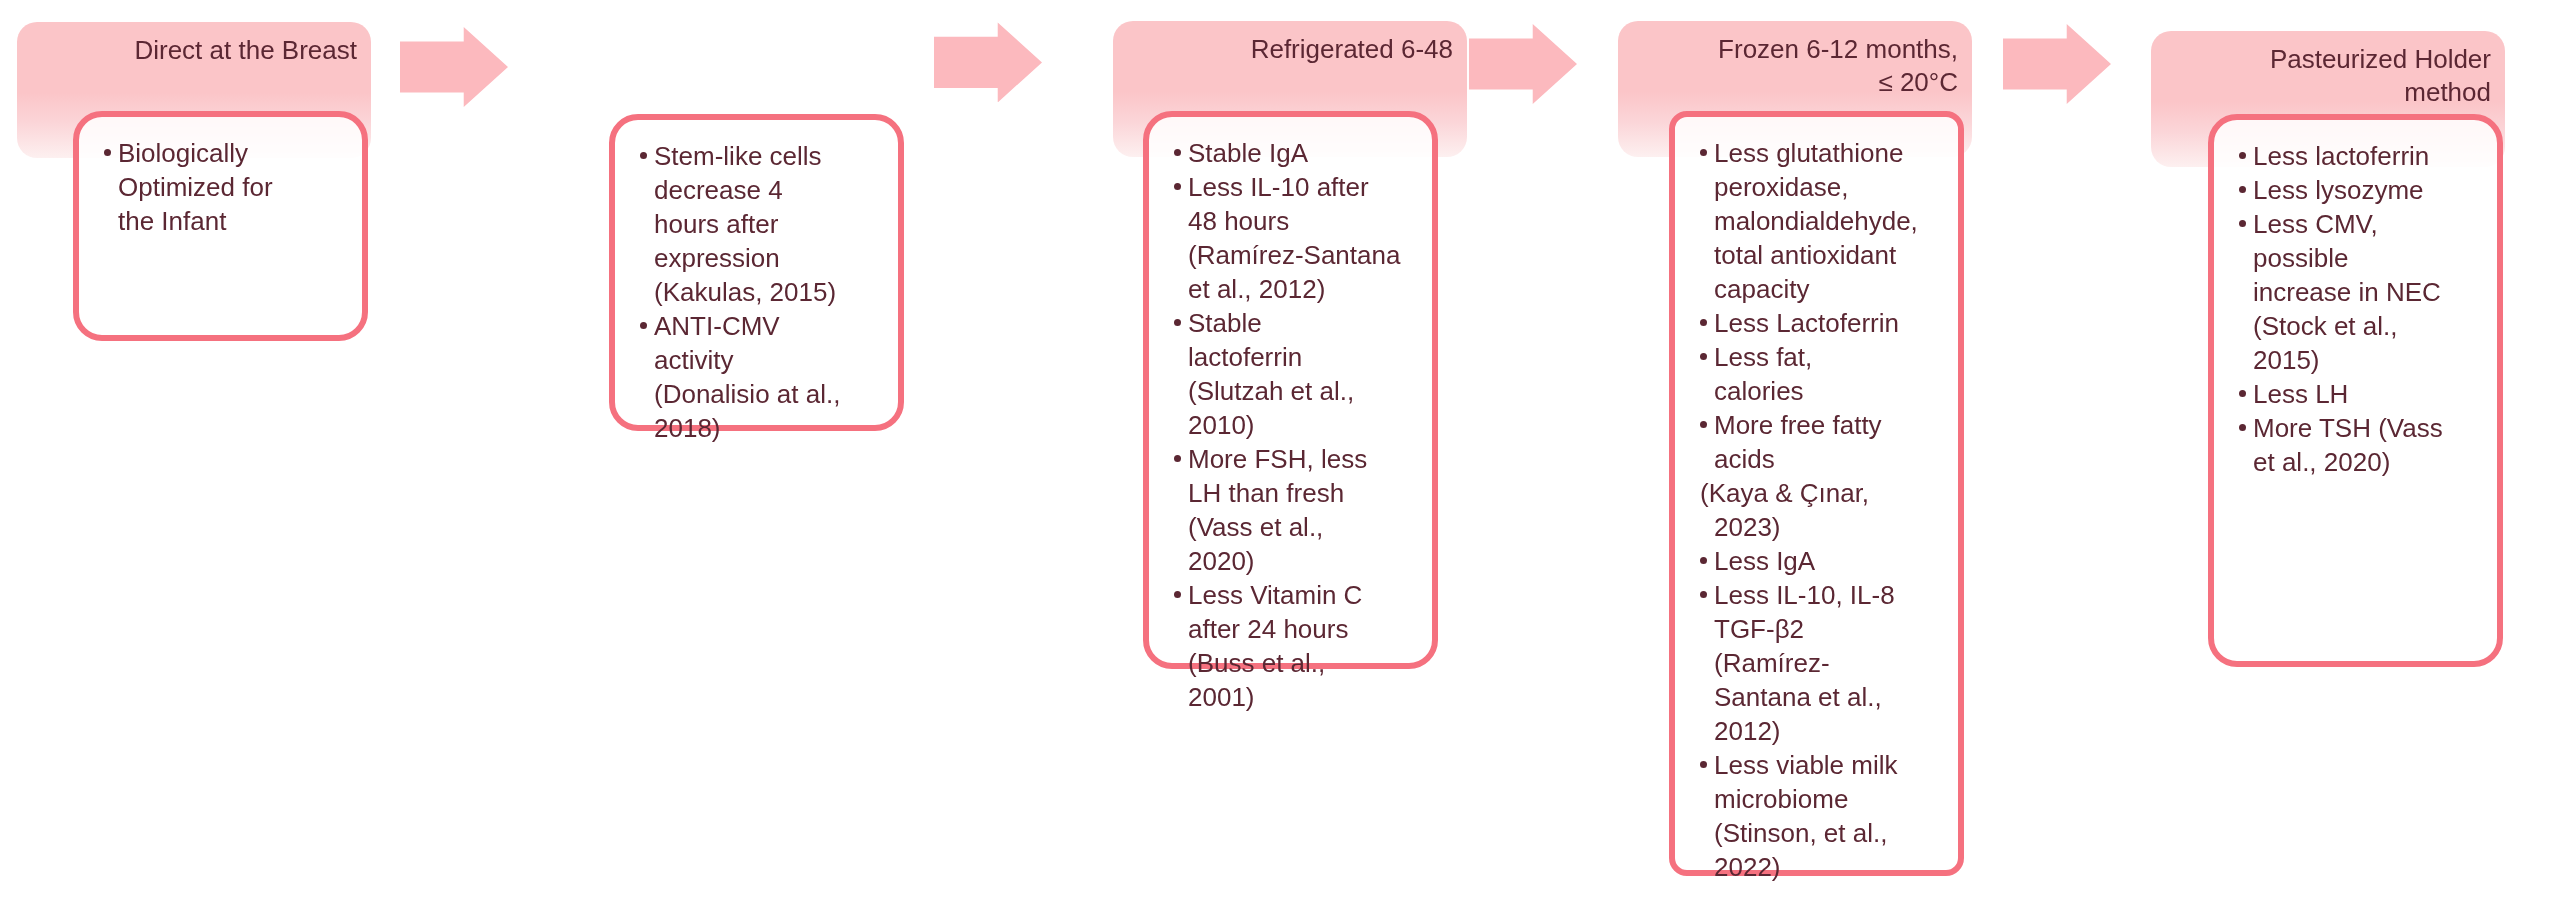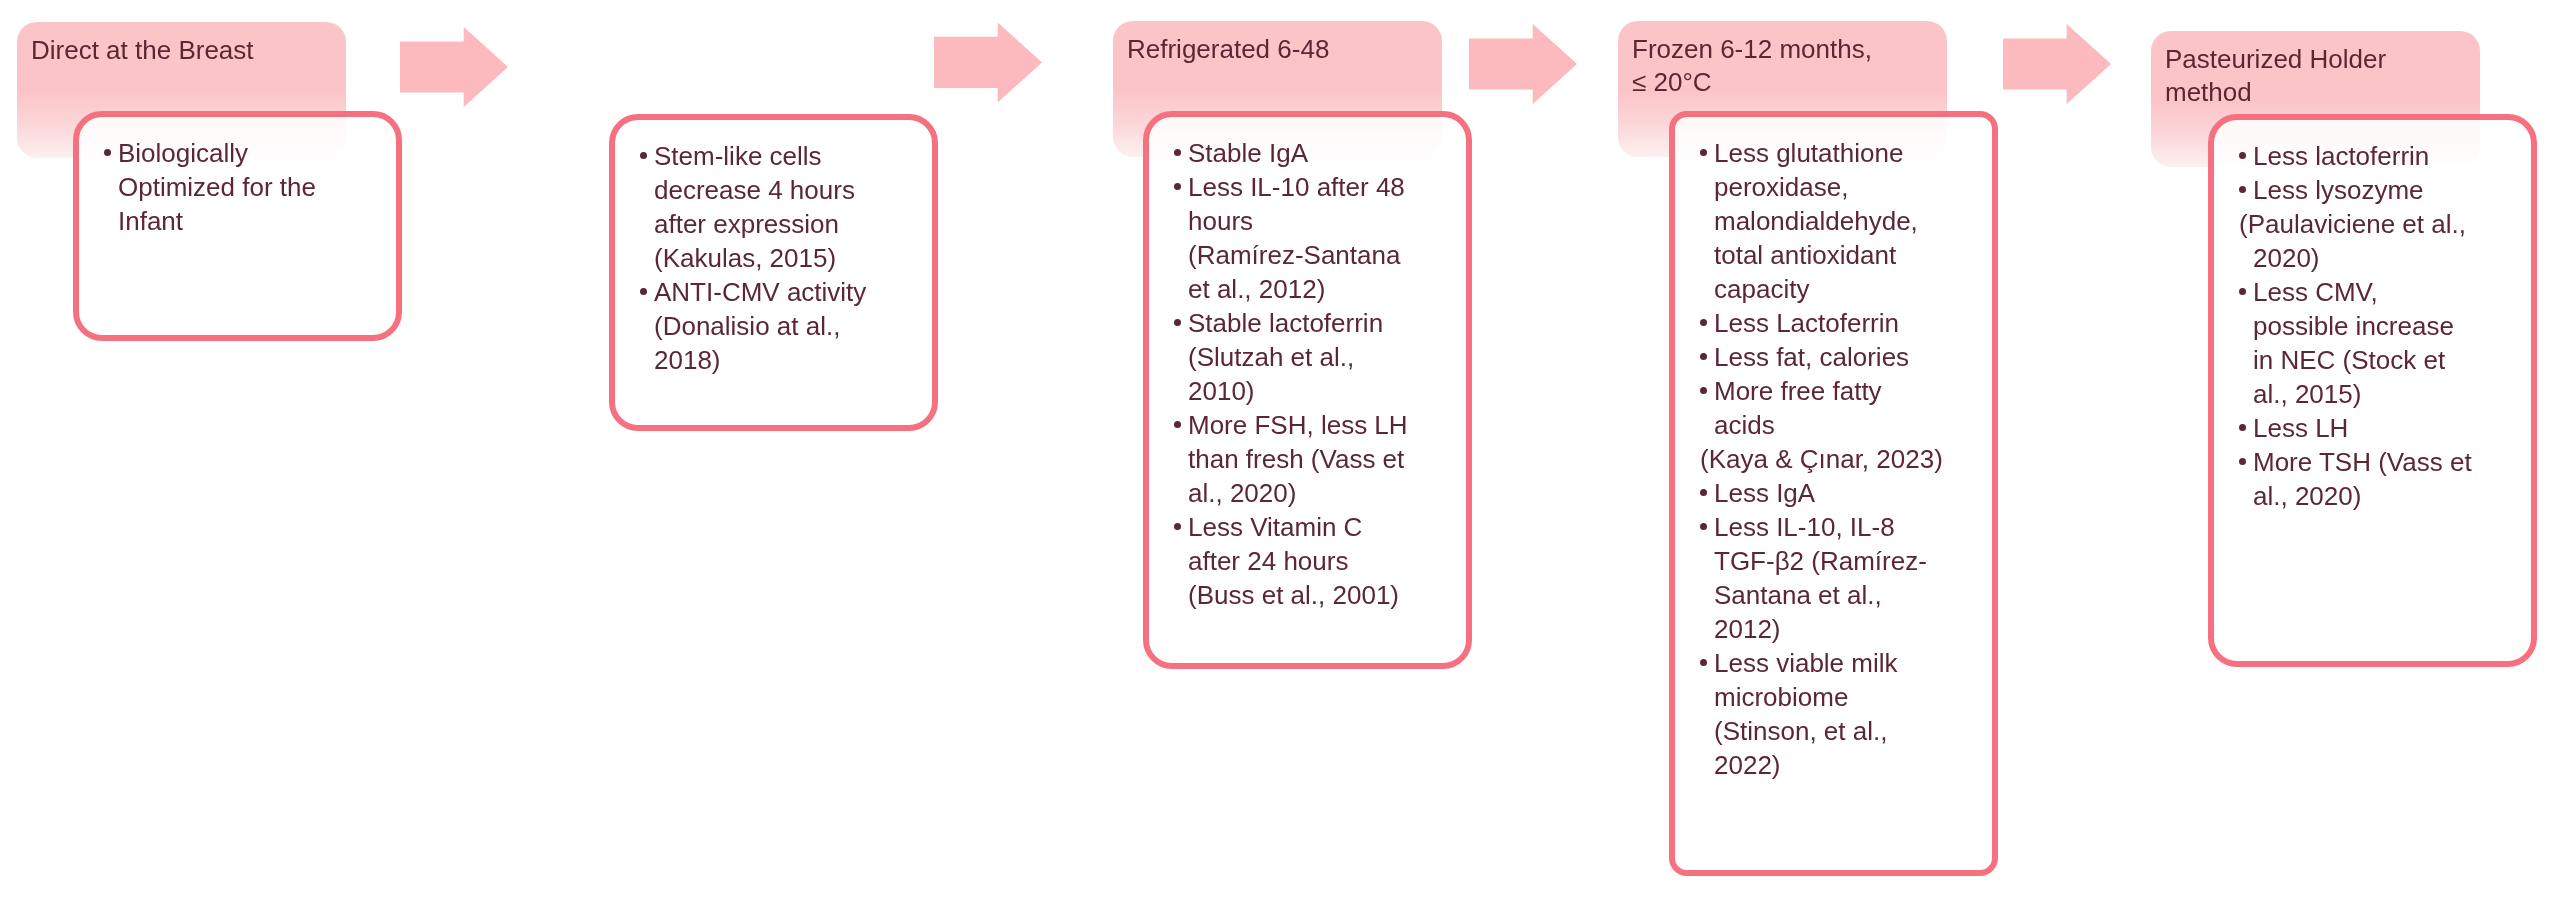--- a/index.html
+++ b/index.html
@@ -5,31 +5,32 @@
   html,body { margin:0; padding:0; background:#ffffff; }
   .canvas {
     position:relative; width:2576px; height:912px; overflow:hidden;
     background:#ffffff;
     font-family:"Liberation Sans", sans-serif;
     color:#5B2733;
   }
   
   .hdr {
     position:absolute; box-sizing:border-box;
-    width:329px; height:136px; border-radius:20px;
+    width:354px; height:136px; border-radius:20px;
     background:linear-gradient(180deg,#FBC5C8 0%,#FBC5C8 52%,#FBD5D8 74%,#FDF0F0 100%);
     padding:12.4px 14px 0 14px;
     font-size:26px; line-height:33px; font-weight:400;
     z-index:1;
+    text-align:right;
   }
   .tl { display:block; }
   
   .box {
     position:absolute; box-sizing:border-box;
-    width:329px;
+    width:295px;
     border:6.2px solid #F5717F; border-radius:29px;
     background:rgba(255,255,255,0.85);
     padding:18.6px 54px 0 25px;
     font-size:26px; line-height:34px;
     z-index:2;
   }
   .li { position:relative; padding-left:14px; margin:0; }
   .li.b::before {
     content:""; position:absolute; left:0; top:13px;
     width:7px; height:7px; border-radius:50%; background:#5B2733;
@@ -117,21 +118,20 @@
   <div class="arrow a4"></div>
 
   <div class="hdr s5h">
     <span class="tl">Pasteurized Holder</span>
     <span class="tl">method</span>
   </div>
   <div class="box s5c">
     <div class="list">
         <div class="li b">Less lactoferrin</div>
         <div class="li b">Less lysozyme</div>
-        <div class="li nb">(Paulaviciene et al., 2020)</div>
         <div class="li b">Less CMV, possible increase in NEC (Stock et al., 2015)</div>
         <div class="li b">Less LH</div>
         <div class="li b">More TSH (Vass et al., 2020)</div>
       </div>
   </div>
 
 </div>
 
 
 </body></html>

